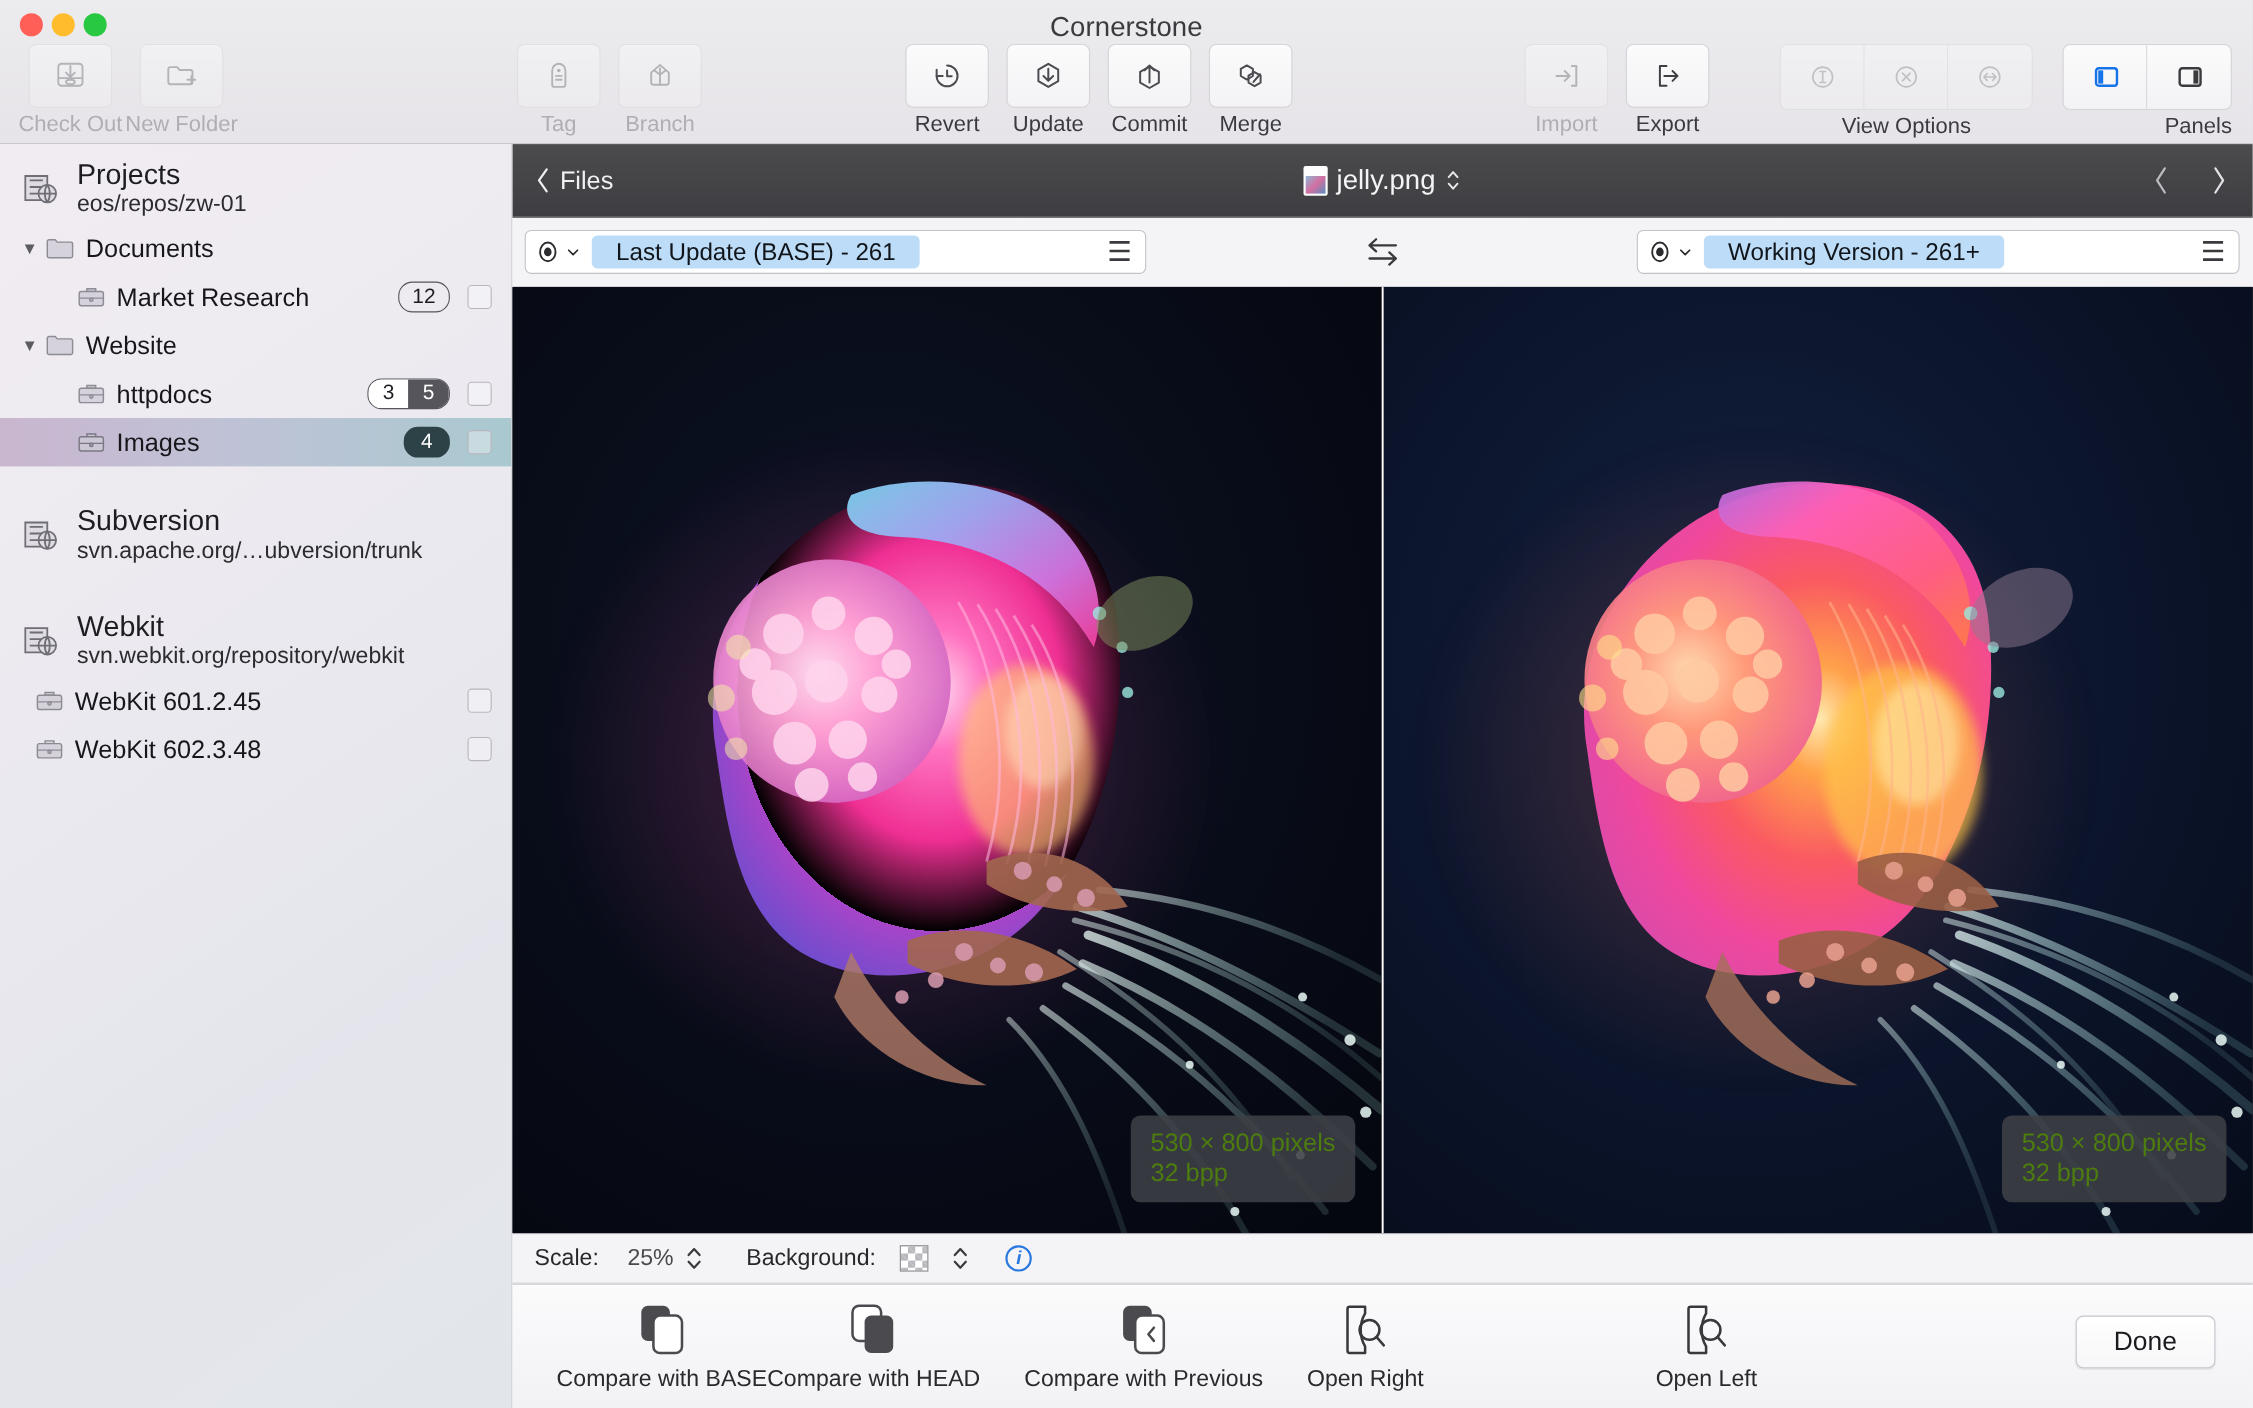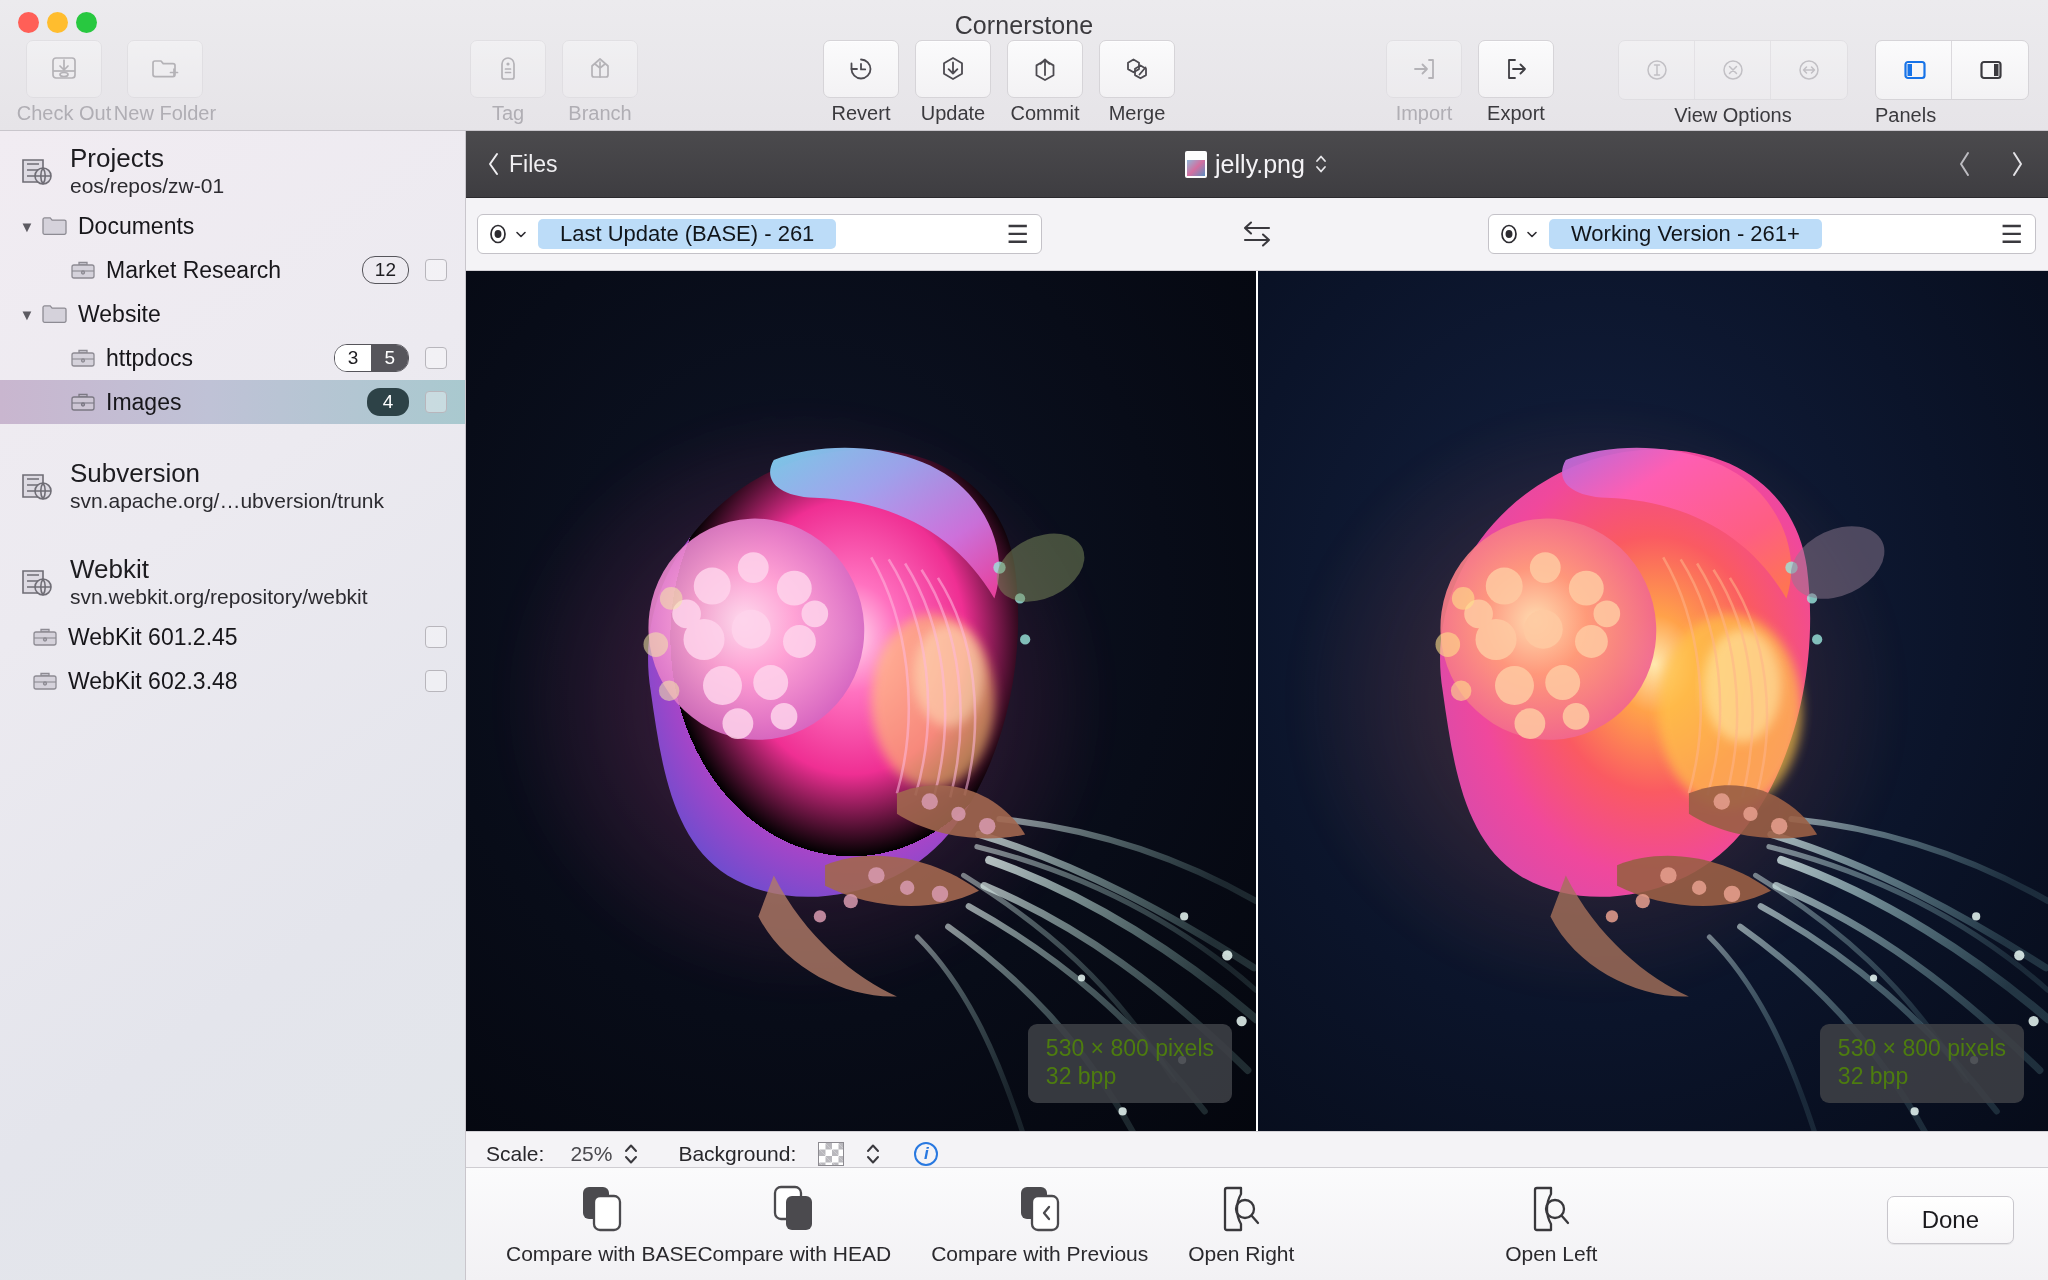--- a/index.html
+++ b/index.html
@@ -143,21 +143,21 @@
   .mini-file::after {
     content: ""; position: absolute; left: 2px; top: 9px; right: 2px; bottom: 2px;
     background: linear-gradient(135deg, #8fb7d8, #d36fa0 50%, #5a8fc0);
   }
   .nav-arrows {
     position: absolute; right: 22px; display: flex; gap: 34px;
     color: #bdbcc1; font-size: 30px;
   }
 
   .ver-bar {
-    height: 73px; background: #f4f3f6; border-bottom: 1px solid #d3d1d6;
+    height: 63px; background: #f4f3f6; border-bottom: 1px solid #d3d1d6;
     display: flex; align-items: center; position: relative;
   }
   .ver-field {
     height: 40px; background: #ffffff; border: 1px solid #c4c2c8; border-radius: 6px;
     display: flex; align-items: center; gap: 4px; padding: 0 12px 0 8px;
   }
   .ver-left { position: absolute; left: 11px; width: 565px; }
   .ver-right { position: absolute; left: 1022px; width: 548px; }
   .ver-pill {
     background: #bcdcf8; color: #11151a; font-size: 22px;
@@ -364,21 +364,21 @@
         <div>
           <svg class="ic" width="30" height="30" viewBox="0 0 30 30" fill="none" stroke="#8d8b91" stroke-width="1.5">
             <circle cx="15" cy="15" r="9"></circle>
             <path d="M9.5 15h11m0 0l-3-3m3 3l-3 3M9.5 15l3-3m-3 3l3 3" stroke-linecap="round" stroke-linejoin="round"></path>
           </svg>
         </div>
       </div>
       <div class="seg-cap">View Options</div>
     </div>
 
-    <div style="position:absolute; left:1875px; top:40px; display:flex; flex-direction:column; align-items:flex-start;">
+    <div style="position:absolute; left:1875px; top:40px; display:flex; flex-direction:column; align-items:flex-end;">
       <div class="seg">
         <div>
           <svg class="ic" width="34" height="34" viewBox="0 0 34 34" fill="none">
             <rect x="8.5" y="9" width="19" height="16" rx="2.5" stroke="#1773e8" stroke-width="2.2"></rect>
             <rect x="10.5" y="11" width="4.5" height="12" fill="#1773e8"></rect>
           </svg>
         </div>
         <div>
           <svg class="ic" width="34" height="34" viewBox="0 0 34 34" fill="none">
             <rect x="8.5" y="9" width="19" height="16" rx="2.5" stroke="#3b3a3f" stroke-width="2.2"></rect>

